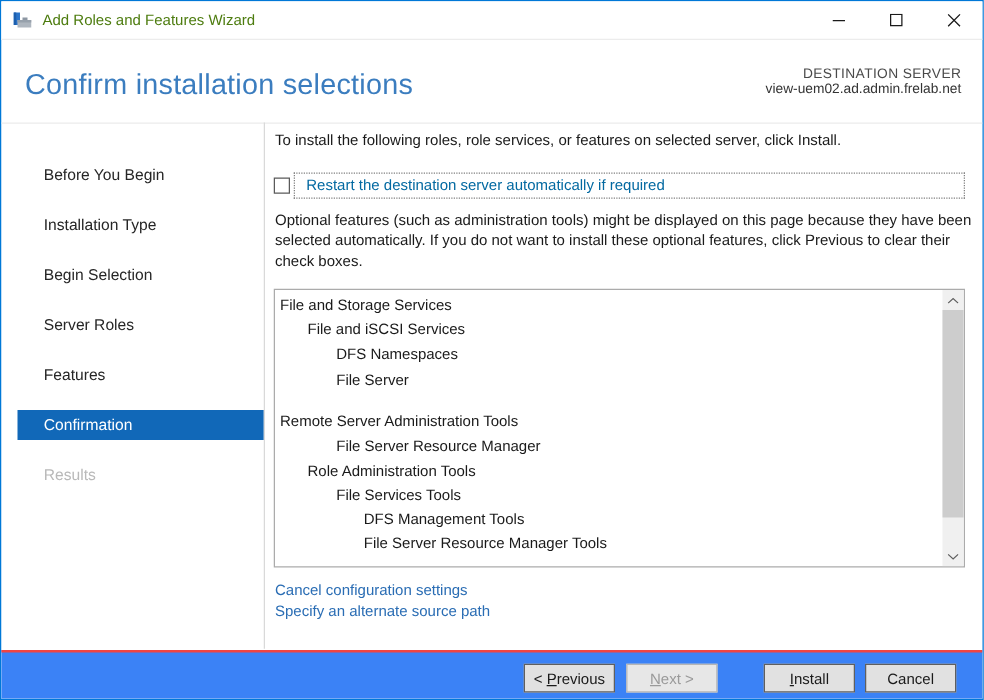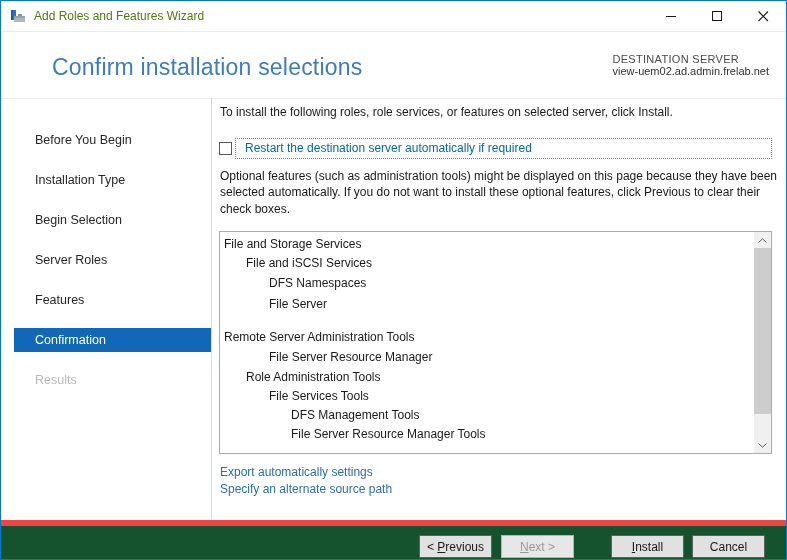--- a/index.html
+++ b/index.html
@@ -13,22 +13,22 @@
   .titlebar { position:absolute; left:0; top:0; right:0; height:31px;
               background:#fff; border-bottom:1px solid #ececec; }
   .app-icon { position:absolute; left:9px; top:7px; width:16px; height:16px; }
   .title-text { position:absolute; left:33px; top:8px; font-size:12px; color:#4d7c0f; white-space:nowrap; }
   .controls { position:absolute; right:0; top:0; height:31px; display:flex; }
   .ctrl { width:46px; height:31px; display:flex; align-items:center; justify-content:center; color:#1a1a1a; }
   .ctrl svg { display:block; }
 
   
   .page-title { position:absolute; left:19px; top:53px; font-size:23px; font-weight:300;
-                color:#3b7dbf; letter-spacing:0.2px; white-space:nowrap;margin-left:32px; }
-  .dest { position:absolute; right:17px; top:52px; text-align:left; }
+                color:#3b7dbf; letter-spacing:0.2px; white-space:nowrap; }
+  .dest { position:absolute; right:17px; top:52px; text-align:right; }
   .dest-label { font-size:11px; color:#4a4a4a; letter-spacing:0.3px; }
   .dest-server { font-size:11px; color:#333; margin-top:0; }
   .header-sep { position:absolute; left:0; right:0; top:97px; border-top:1px solid #ececec; }
 
   
   .sidebar { position:absolute; left:13px; top:111px; width:197px; }
   .nav-item { height:24px; line-height:24px; padding-left:21px; font-size:12.5px;
               color:#262626; cursor:pointer; white-space:nowrap;margin-top:16px; }
   .nav-item.current { background:#1168b8; color:#fff; }
   .nav-item.disabled { color:#b9b9b9; }
@@ -63,21 +63,21 @@
                background:#f0f0f0; display:flex; flex-direction:column; }
   .sb-arrow { height:16px; display:flex; align-items:center; justify-content:center; color:#5f5f5f; }
   .sb-track { flex:1; position:relative; }
   .sb-thumb { position:absolute; left:0; right:0; top:0; height:166px; background:#cdcdcd; }
 
   .links { position:absolute; left:219px; top:463px; }
   .wizard-link { font-size:12px; color:#2a6db4; line-height:17px; cursor:pointer; white-space:nowrap; }
 
   
   .footer-bar { position:absolute; left:0; right:0; bottom:0; top:519px;
-                background:#14532d; border-top:6px solid #ef4444; }
+                background:#3b82f6; border-top:2px solid #ef4444; }
   .btn { position:absolute; top:9px; width:73px; height:23px; font-family:"Liberation Sans",sans-serif;
          font-size:12px; color:#1a1a1a; background:#e1e1e1; border:1px solid #5f5f5f; cursor:pointer;
          text-align:center; line-height:20px; padding:0; }
   .btn .key { text-decoration:underline; }
   .btn.disabled { background:#e7e7e7; border-color:#b5b5b5; color:#9a9a9a; }
   .btn-previous { left:418px; }
   .btn-next { left:500px; }
   .btn-install { left:610px; }
   .btn-cancel { left:691px; }
 </style>
@@ -186,21 +186,21 @@
       <div class="sb-arrow">
         <svg width="9" height="5" viewBox="0 0 9 5">
             <path d="M0.5 0.5 L4.5 4.2 L8.5 0.5" fill="none" stroke="#5f5f5f" stroke-width="1"></path>
           </svg>
       </div>
     </div>
   </div>
 
   <div class="links">
 
-      <div class="wizard-link">Export automatically settings</div>
+      <div class="wizard-link">Cancel configuration settings</div>
 
       <div class="wizard-link">Specify an alternate source path</div>
     </div>
 
   <div class="footer-bar">
     <button class="btn btn-previous">
       <span>&lt; </span><span class="key">P</span><span>revious</span>
     </button>
     <button class="btn btn-next disabled">
       <span></span><span class="key">N</span><span>ext &gt;</span>

